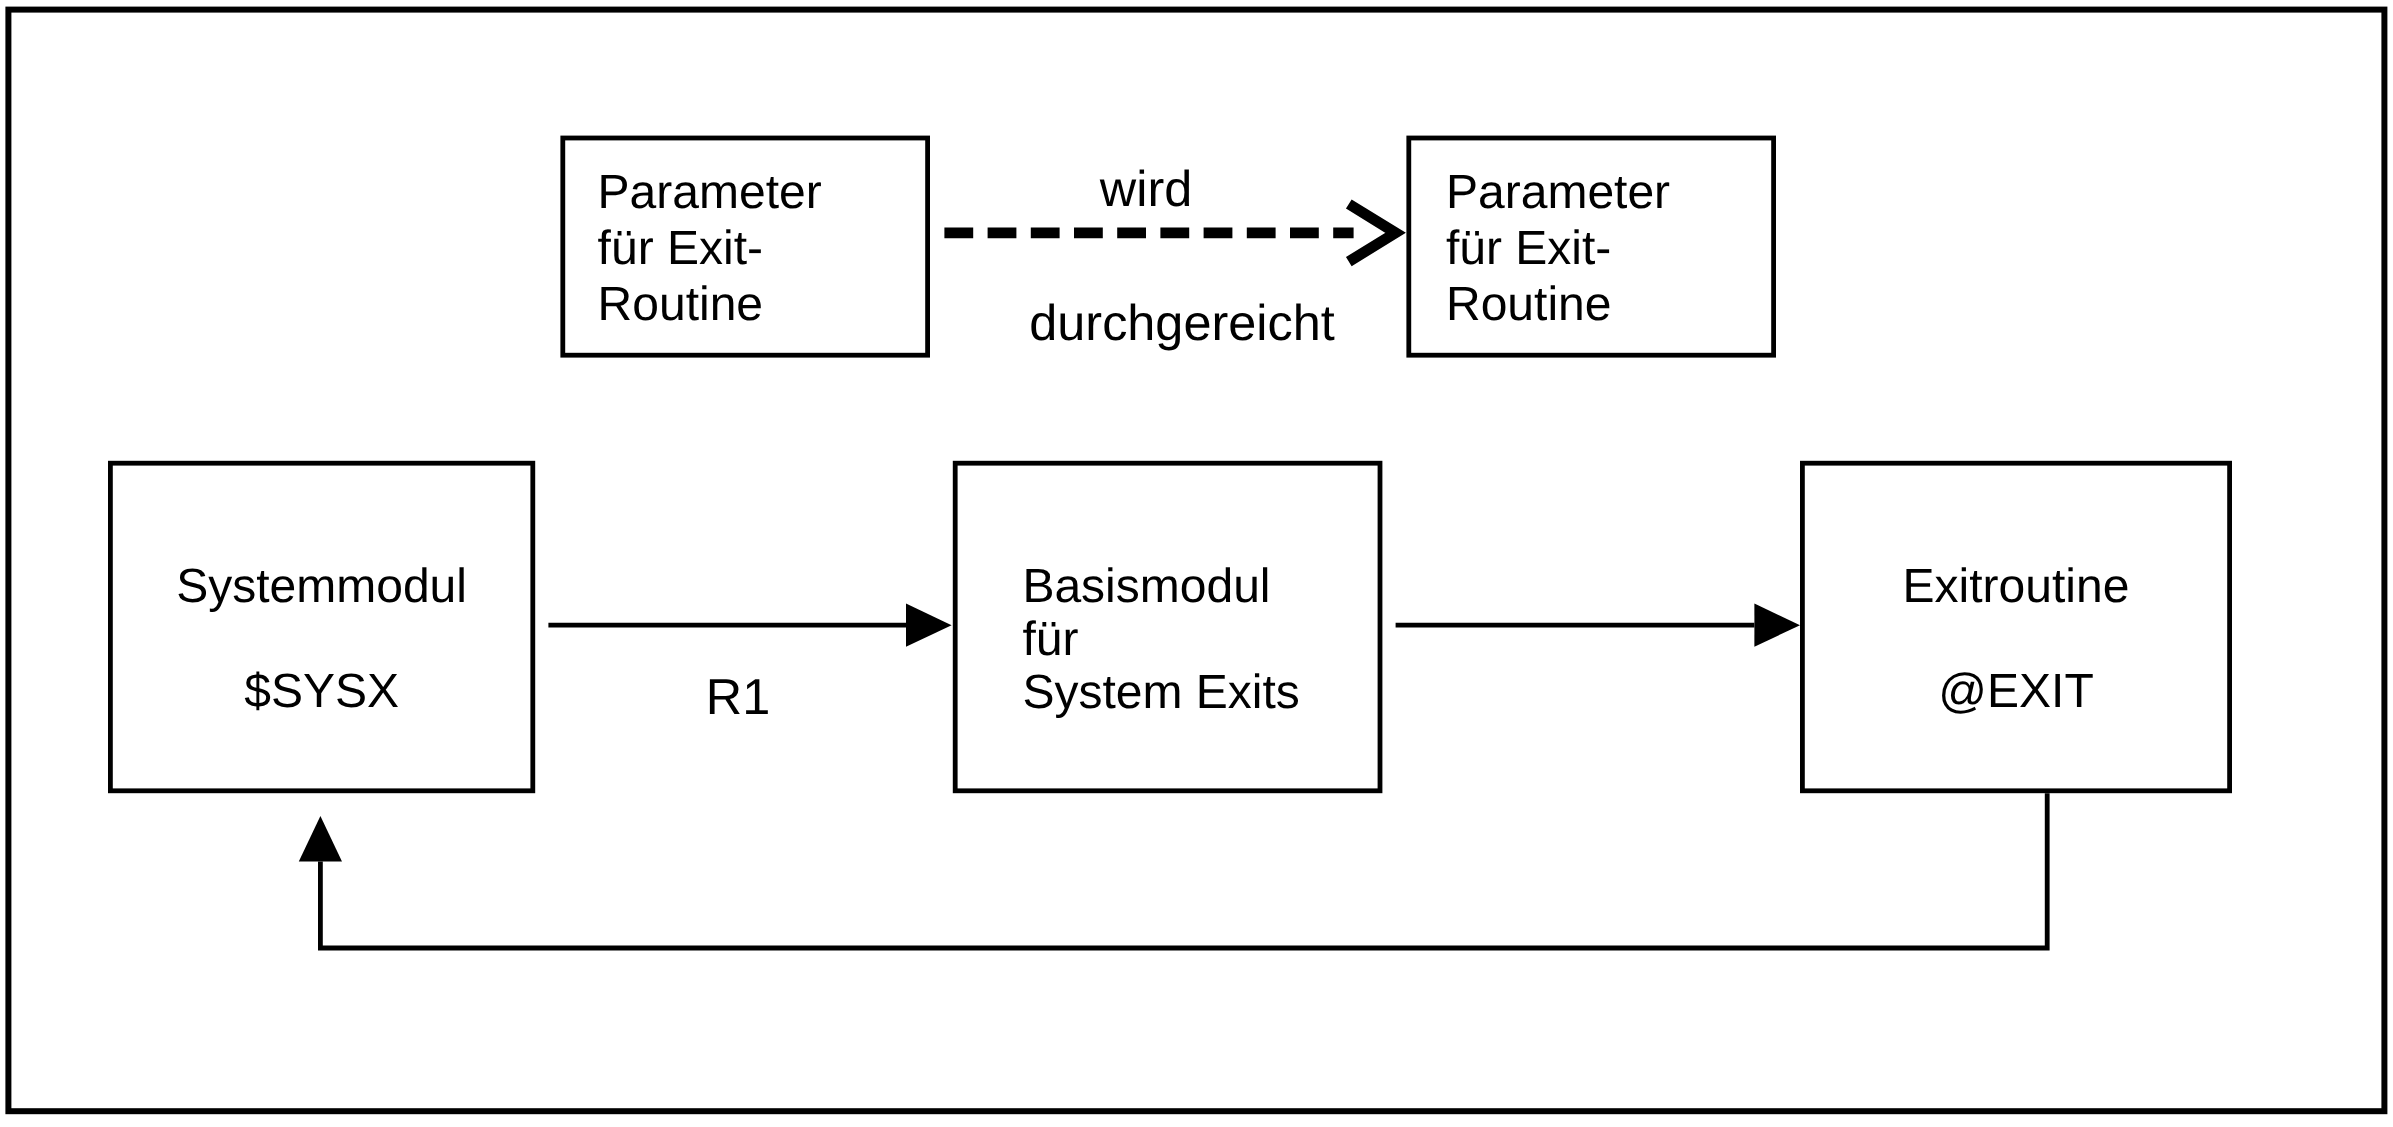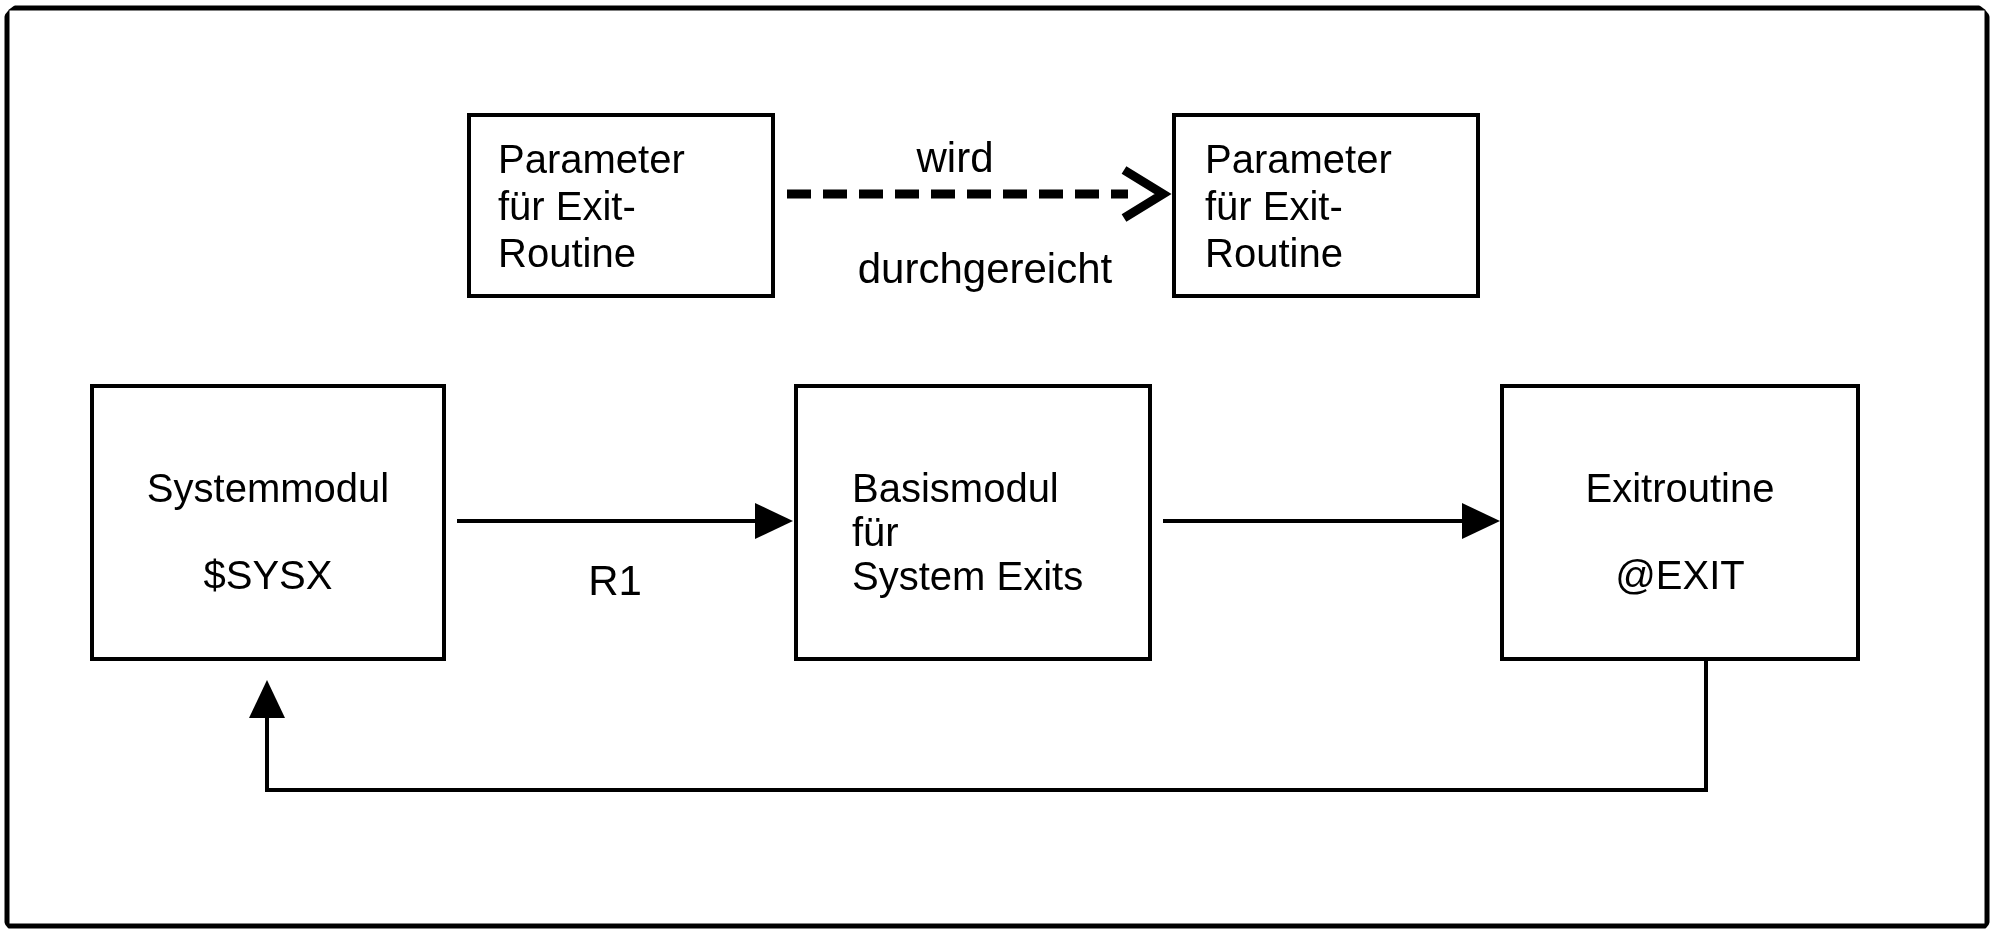--- a/index.html
+++ b/index.html
@@ -9,21 +9,20 @@
   }
   body {
     font-family: "Liberation Sans", sans-serif;
   }
   #diagram-root {
     position: relative;
     width: 1994px;
     height: 939px;
     background: #ffffff;
     overflow: hidden;
-    border-radius: 32px;
   }
   #diagram-svg {
     position: absolute;
     left: 0;
     top: 0;
     width: 1994px;
     height: 939px;
     display: block;
   }
   .frame-rect {

